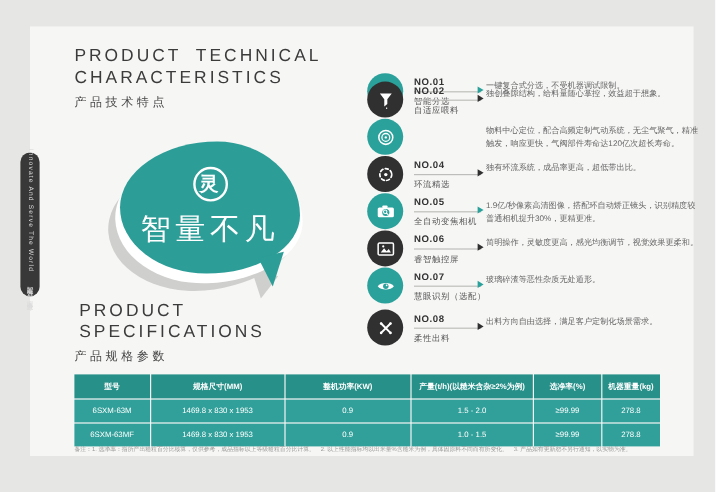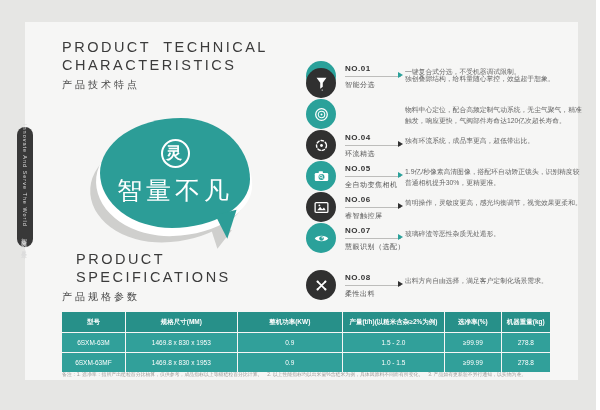--- a/index.html
+++ b/index.html
@@ -103,20 +103,27 @@
     <div class="desc">一键复合式分选，不受机器调试限制。</div>
   </div>
 
   <div class="feature dark" style="top:68px;">
     <div class="dot">
       <svg viewBox="0 0 24 24">
           <path d="M5 4h14l-5.2 7v5.5l-3.6 3V11z" fill="#fff"></path>
           <path d="M13 20.5v1.8" stroke="#fff" stroke-width="1.2"></path>
         </svg>
     </div>
+    <div class="no-block">
+      <div class="no">NO.02</div>
+      <div class="rule">
+          <span class="arr"></span>
+        </div>
+      <div class="zh">自适应喂料</div>
+    </div>
     <div class="desc">独创叠隙结构，给料量随心掌控，效益超于想象。</div>
   </div>
 
   <div class="feature teal" style="top:99px;">
     <div class="dot">
       <svg viewBox="0 0 24 24" fill="none" stroke="#fff">
           <circle cx="12" cy="12" r="8.2" stroke-width="1.8"></circle>
           <circle cx="12" cy="12" r="4.6" stroke-width="1.5"></circle>
           <circle cx="12" cy="12" r="1.4" fill="#fff" stroke="none"></circle>
         </svg>
@@ -190,41 +197,41 @@
     <div class="no-block">
       <div class="no">NO.07</div>
       <div class="rule">
           <span class="arr"></span>
         </div>
       <div class="zh">慧眼识别（选配）</div>
     </div>
     <div class="desc">玻璃碎渣等恶性杂质无处遁形。</div>
   </div>
 
-  <div class="feature dark" style="top:270px;">
+  <div class="feature dark" style="top:258px;">
     <div class="dot">
       <svg viewBox="0 0 24 24" fill="none">
           <path d="M6.5 6.5l11 11M17.5 6.5l-11 11" stroke="#fff" stroke-width="2.4" stroke-linecap="round"></path>
           <circle cx="6.5" cy="6.5" r="1.5" fill="#fff"></circle>
           <circle cx="17.5" cy="6.5" r="1.5" fill="#fff"></circle>
           <circle cx="6.5" cy="17.5" r="1.5" fill="#fff"></circle>
           <circle cx="17.5" cy="17.5" r="1.5" fill="#fff"></circle>
         </svg>
     </div>
     <div class="no-block">
       <div class="no">NO.08</div>
       <div class="rule">
           <span class="arr"></span>
         </div>
       <div class="zh">柔性出料</div>
     </div>
     <div class="desc">出料方向自由选择，满足客户定制化场景需求。</div>
   </div>
 
-  <div class="sec-title" style="left:76px;top:250px;">
+  <div class="sec-title" style="left:66px;top:250px;">
     <div>PRODUCT</div>
     <div>SPECIFICATIONS</div>
   </div>
   <div class="sec-sub" style="left:62px;top:290px;text-align:center;">产品规格参数</div>
 
   <div class="spec-table">
     <div class="cell head">型号</div>
     <div class="cell head">规格尺寸(MM)</div>
     <div class="cell head">整机功率(KW)</div>
     <div class="cell head">产量(t/h)(以糙米含杂≥2%为例)</div>

